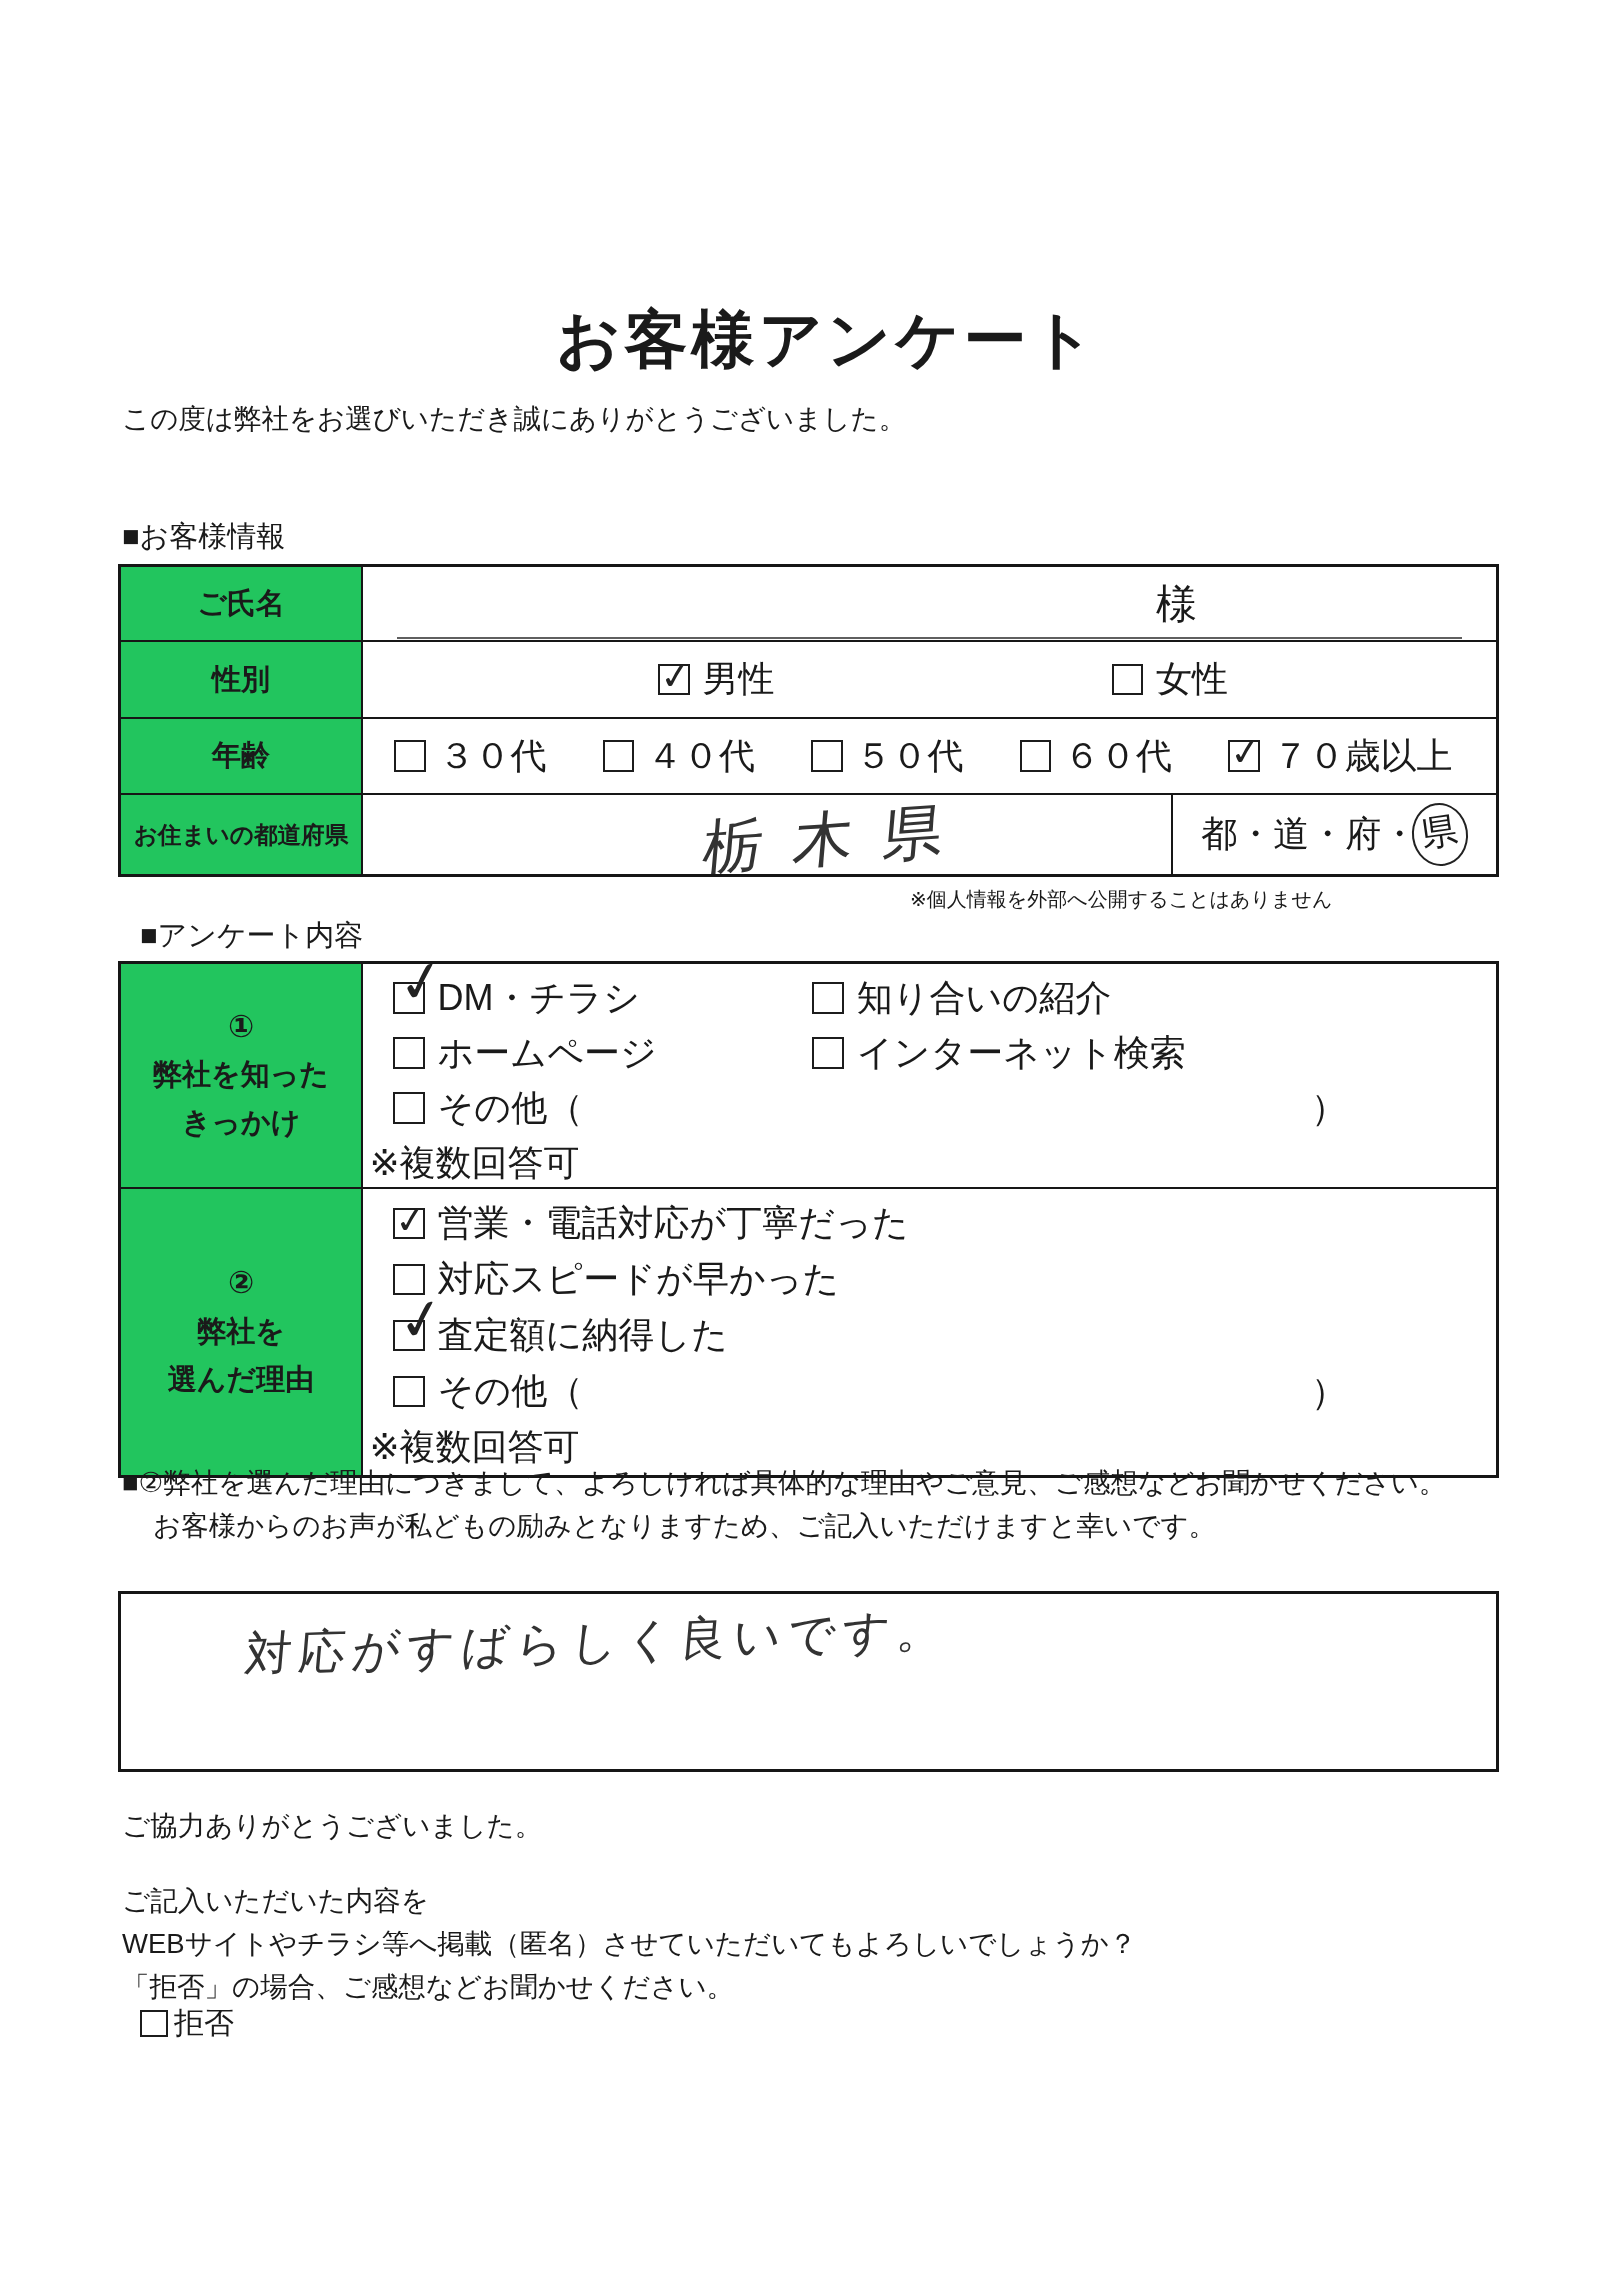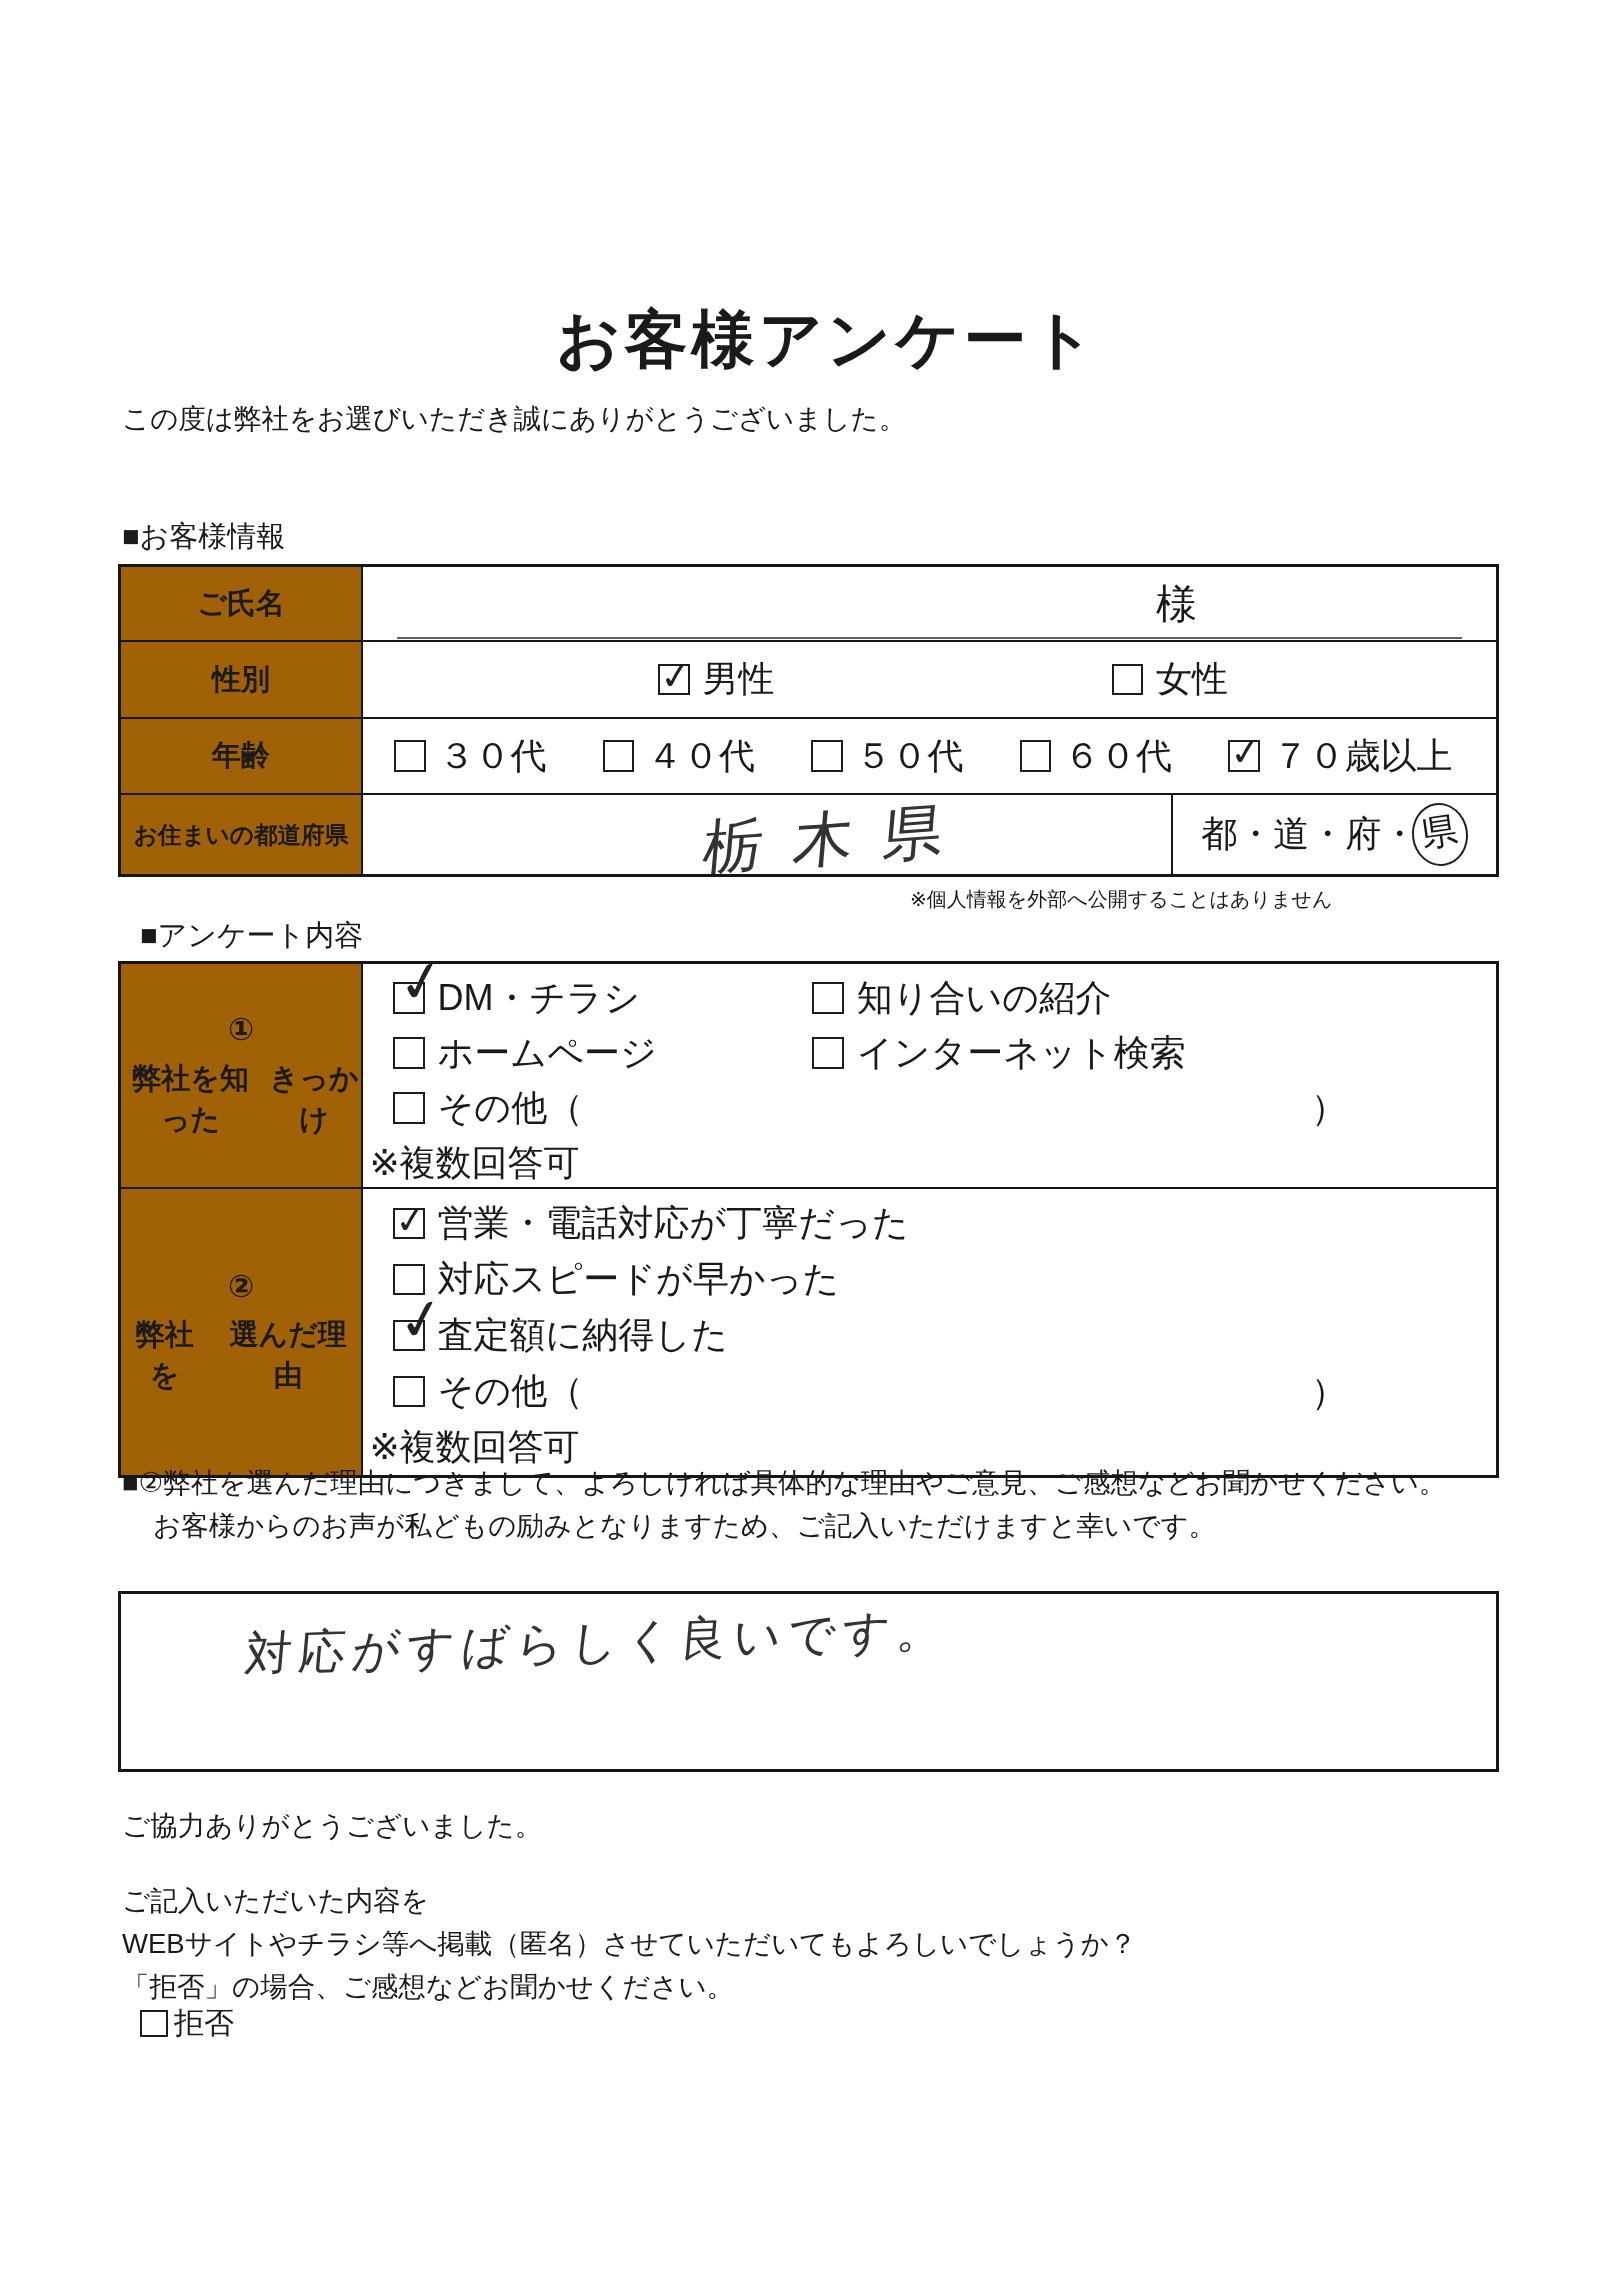--- a/index.html
+++ b/index.html
@@ -14,21 +14,21 @@
   .sec-title{position:absolute;left:122px;font-size:29px;}
   .sec-title.info{top:517px;}
   .sec-title.survey{top:916px;margin-left:18px;}
 
   
   .table{position:absolute;left:118px;width:1381px;border:3.9px solid #161616;box-sizing:border-box;background:#fff;}
   .table1{top:564px;}
   .table2{top:961px;}
   .trow{display:flex;border-top:2px solid #161616;}
   .trow:first-child{border-top:none;}
-  .label-cell{flex:0 0 242px;width:242px;background:#a16207;border-right:2px solid #161616;
+  .label-cell{flex:0 0 242px;width:242px;background:#22c55e;border-right:2px solid #161616;
     display:flex;flex-direction:column;justify-content:center;align-items:center;
     font-weight:bold;font-size:29px;text-align:center;box-sizing:border-box;}
   .label-cell.small-label{font-size:23.6px;}
   .content-cell{flex:1;position:relative;box-sizing:border-box;}
 
   .name-row{height:73px;}
   .gender-row{height:75px;}
   .age-row{height:74px;}
   .pref-row{height:79px;}
 
@@ -57,21 +57,21 @@
   .handwriting{font-family:"DejaVu Serif","Liberation Serif",serif;color:#222;}
   .pref-hand{position:absolute;left:340px;top:3.9px;font-size:60px;letter-spacing:30px;
     transform:rotate(-4deg) skewX(-9deg);opacity:.92;white-space:nowrap;}
 
   .privacy-note{position:absolute;left:910px;top:886px;font-size:20px;}
 
   .q1-row{height:223px;}
   .q2-row{height:286px;}
   .q-cell{padding:6.5px 0 0 30px;}
   .q-num{font-size:31px;margin-bottom:9.2px;font-weight:bold;}
-  .qlabel-lines{display:flex;flex-direction:row;align-items:center;gap:7px;}
+  .qlabel-lines{display:flex;flex-direction:column;align-items:center;gap:7px;}
   .qlabel-line{font-size:29px;line-height:41px;font-weight:bold;}
   .q1-opts{display:grid;grid-template-columns:38% 62%;}
   .qopt{height:55px;display:flex;align-items:center;position:relative;font-size:36px;}
   .q2-opts .qopt{height:56px;}
   .q1-opts div.qopt:nth-of-type(5){grid-column:1 / -1;}
   .close-paren{position:absolute;right:149px;top:50%;transform:translateY(-50%);font-size:36px;}
   .multi-note{font-size:36px;margin-left:-23.6px;height:55px;display:flex;align-items:center;}
   
   .q1-opts div.qopt:nth-of-type(1) .tick,
   .q2-opts div.qopt:nth-of-type(3) .tick{font-size:56px;top:-30px;left:2.6px;transform:rotate(-10deg);}

